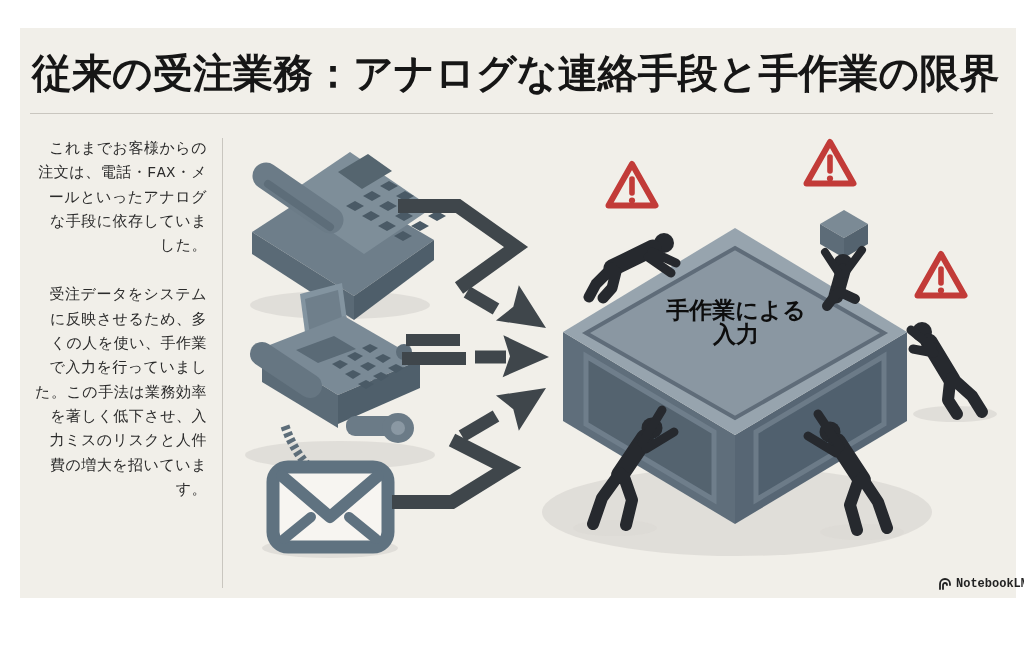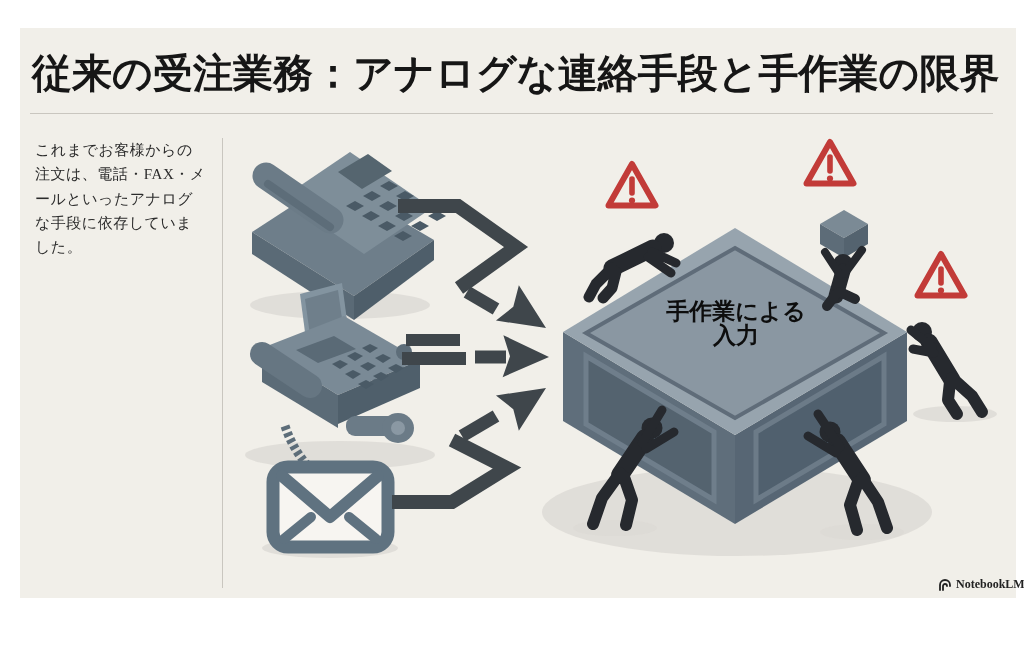--- a/index.html
+++ b/index.html
@@ -4,28 +4,28 @@
 <style>
   :root{
     --c-page:#ffffff; --c-background:#f1efe9; --c-title-text:#161616; --c-body-text:#2b2b2b;
     --c-divider:#c9c6bf; --c-icon-slate:#6e7e8a; --c-icon-slate-dark:#55656f; --c-arrow:#3f464b;
     --c-warning:#c23b38; --c-figure:#26292e; --c-box-top:#8a97a2; --c-box-top-rim:#97a4ae;
     --c-box-groove:#5f6c79; --c-box-left:#5f6e7b; --c-box-right:#576674; --c-panel-frame:#6f7e8b;
     --c-panel-inset:#54636f; --c-shadow:#dcdad4; --c-text-on-box:#0d0d0d;
   }
   html,body{margin:0;padding:0;background:var(--c-page);}
   .page{position:relative;width:1024px;height:672px;overflow:hidden;background:var(--c-page);
-        font-family:Liberation Serif, serif;}
+        font-family:Liberation Mono, monospace;}
   .slide{position:absolute;left:20px;top:28px;width:996px;height:570px;background:var(--c-background);}
   .title{position:absolute;left:32px;top:46px;width:970px;font-size:40px;font-weight:800;
          color:var(--c-title-text);letter-spacing:0px;white-space:nowrap;}
   .title-rule{position:absolute;left:30px;top:113px;width:963px;height:1px;background:var(--c-divider);}
   .v-divider{position:absolute;left:222px;top:138px;width:1px;height:450px;background:var(--c-divider);}
   .left-col{position:absolute;left:35px;top:138px;width:172px;font-size:15px;line-height:1.62;
-            color:var(--c-body-text);letter-spacing:0.5px;}
+            color:var(--c-body-text);letter-spacing:0.5px;text-align:right;}
   .left-col p{margin:0 0 25px 0;}
   .scene{position:absolute;left:0;top:0;width:1024px;height:672px;}
   .box-label{position:absolute;left:585px;top:300px;width:302px;text-align:center;
              font-size:23px;line-height:1.05;font-weight:800;color:var(--c-text-on-box);}
   .footer{position:absolute;left:938px;top:577px;display:flex;align-items:center;gap:4px;
           color:#222;font-size:12px;font-weight:700;}
   
   .arrow-stroke{stroke:var(--c-arrow);fill:none;}
   .arrow-fill{fill:var(--c-arrow);}
   .fig{stroke:var(--c-figure);fill:none;stroke-linecap:round;stroke-linejoin:round;}
@@ -180,20 +180,21 @@
     <use href="#warn" transform="translate(830,167)"></use>
     <use href="#warn" transform="translate(941,279)"></use>
   </svg>
 
   <div class="title">従来の受注業務：アナログな連絡手段と手作業の限界</div>
   <div class="title-rule"></div>
   <div class="v-divider"></div>
 
   <div class="left-col">
     <p>これまでお客様からの注文は、電話・FAX・メールといったアナログな手段に依存していました。</p>
+    <p>受注データをシステムに反映させるため、多くの人を使い、手作業で入力を行っていました。この手法は業務効率を著しく低下させ、入力ミスのリスクと人件費の増大を招いています。</p>
   </div>
 
   <div class="box-label">
     <div>手作業による</div>
     <div>入力</div>
   </div>
 
   <div class="footer">
     <svg width="14" height="14" viewBox="0 0 14 14">
       <path d="M2,12 L2,7 A5,5 0 0 1 12,7 L12,8" stroke="#222" stroke-width="1.8" fill="none" stroke-linecap="round"></path>

